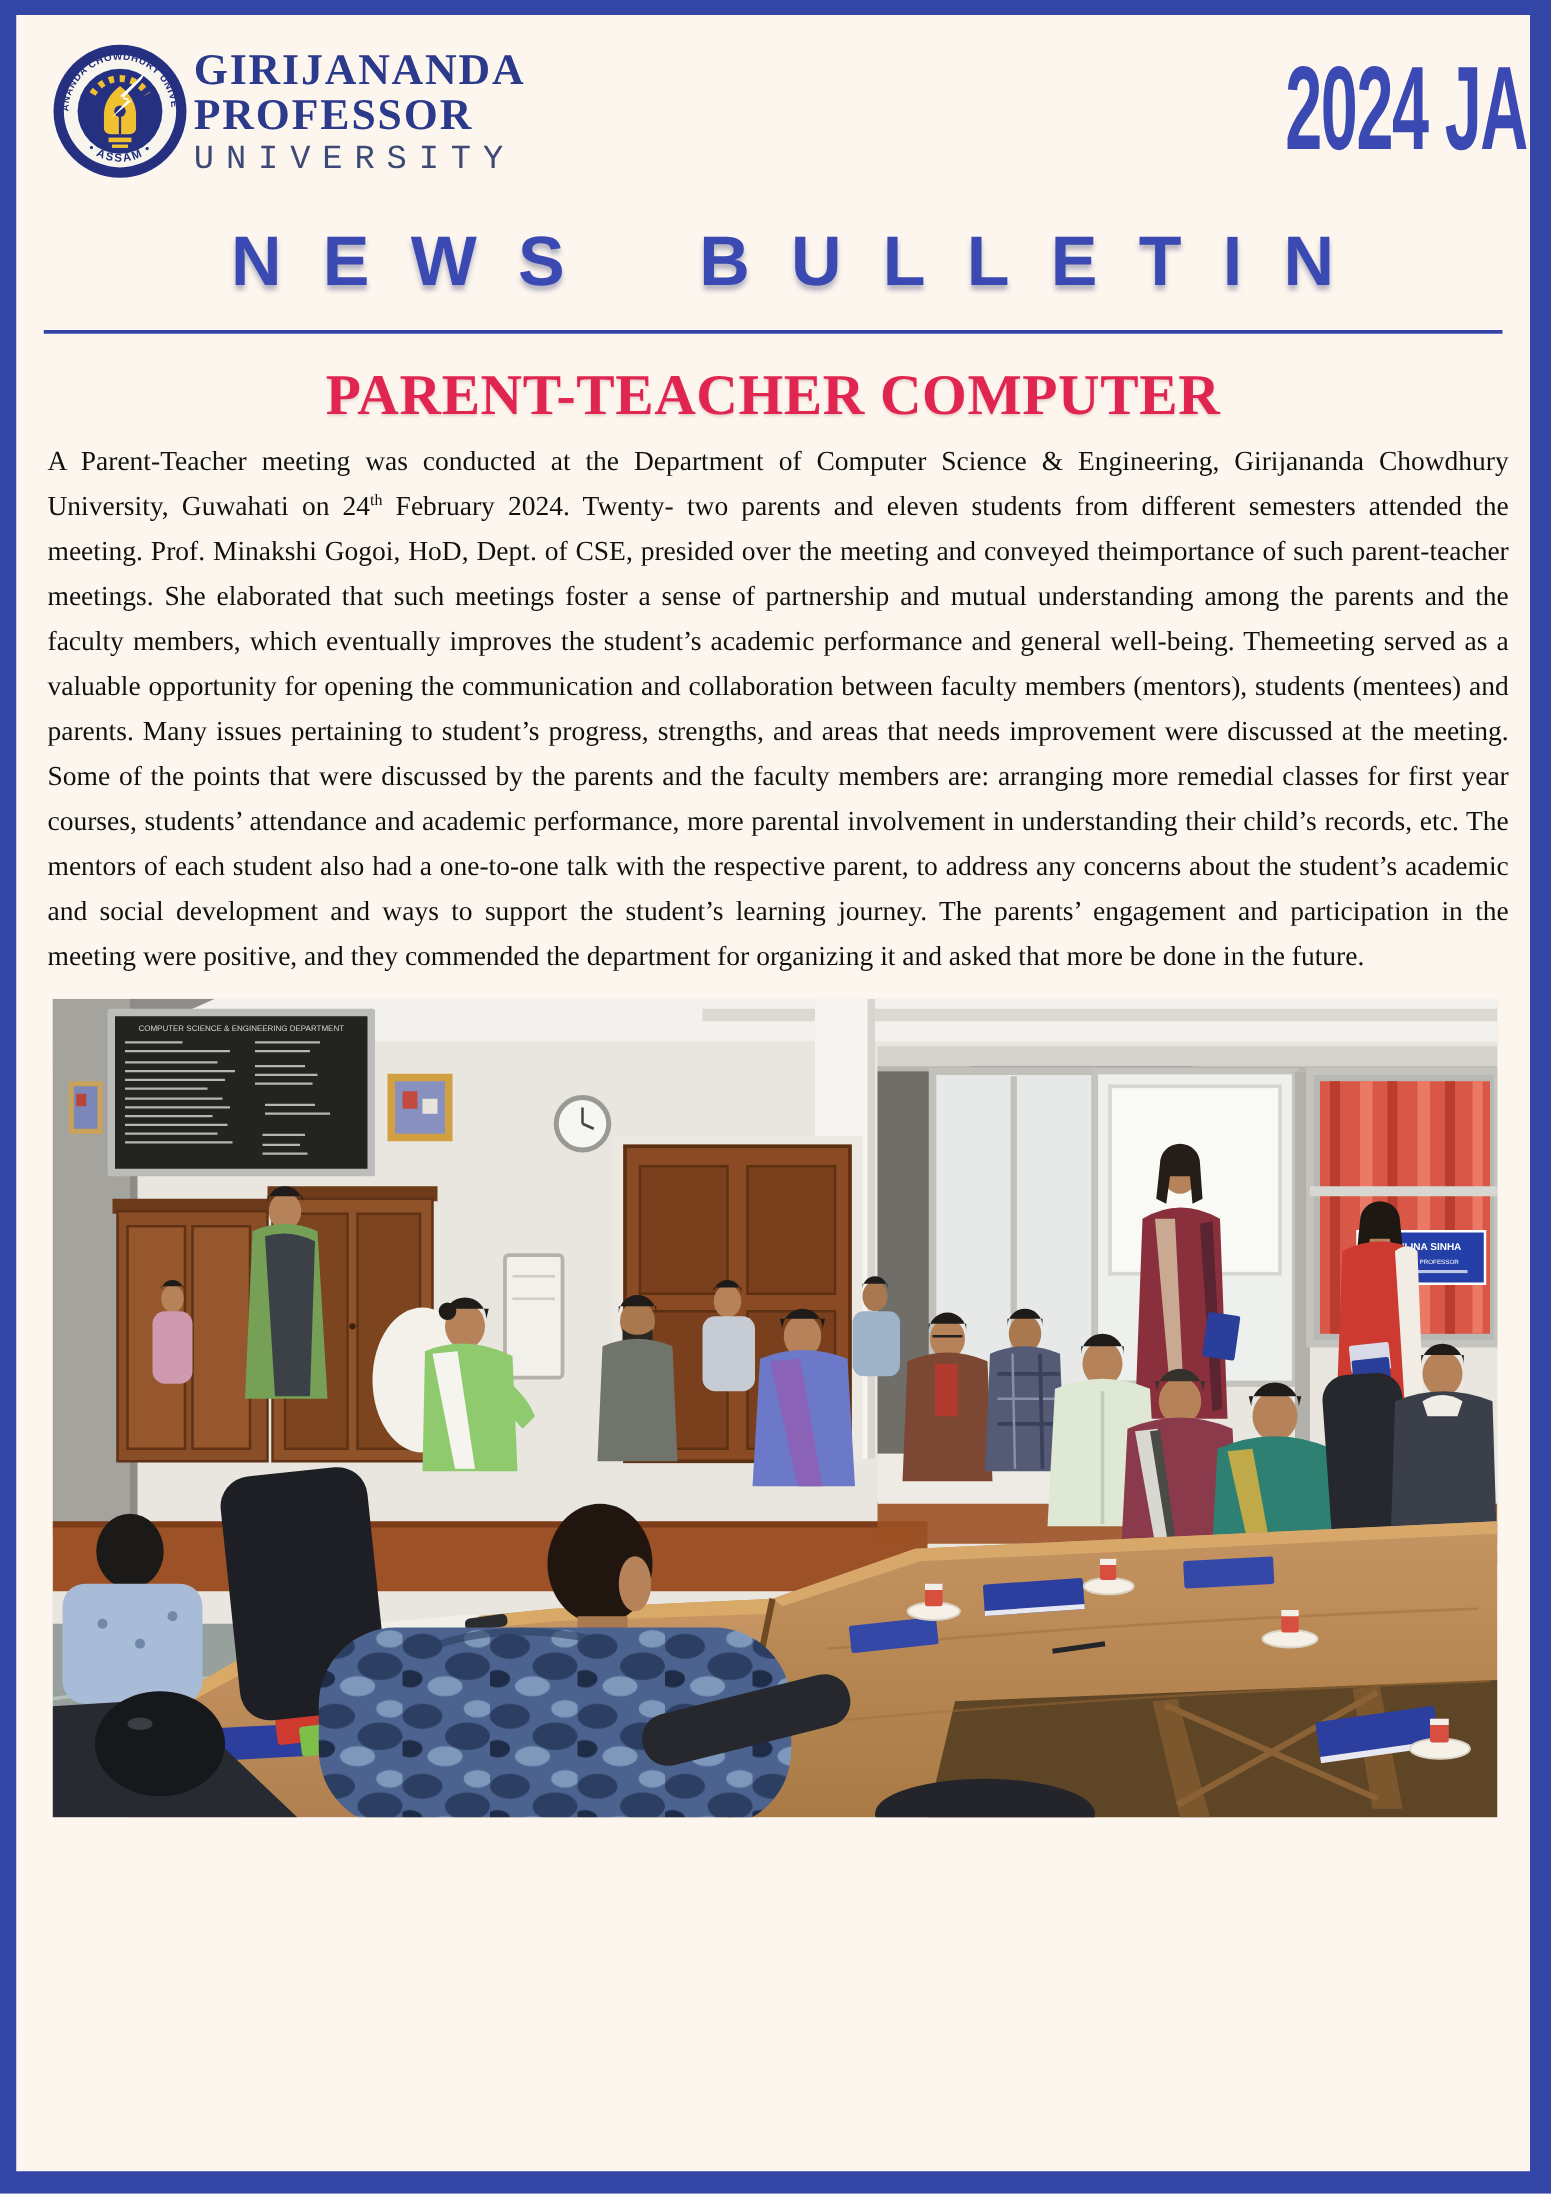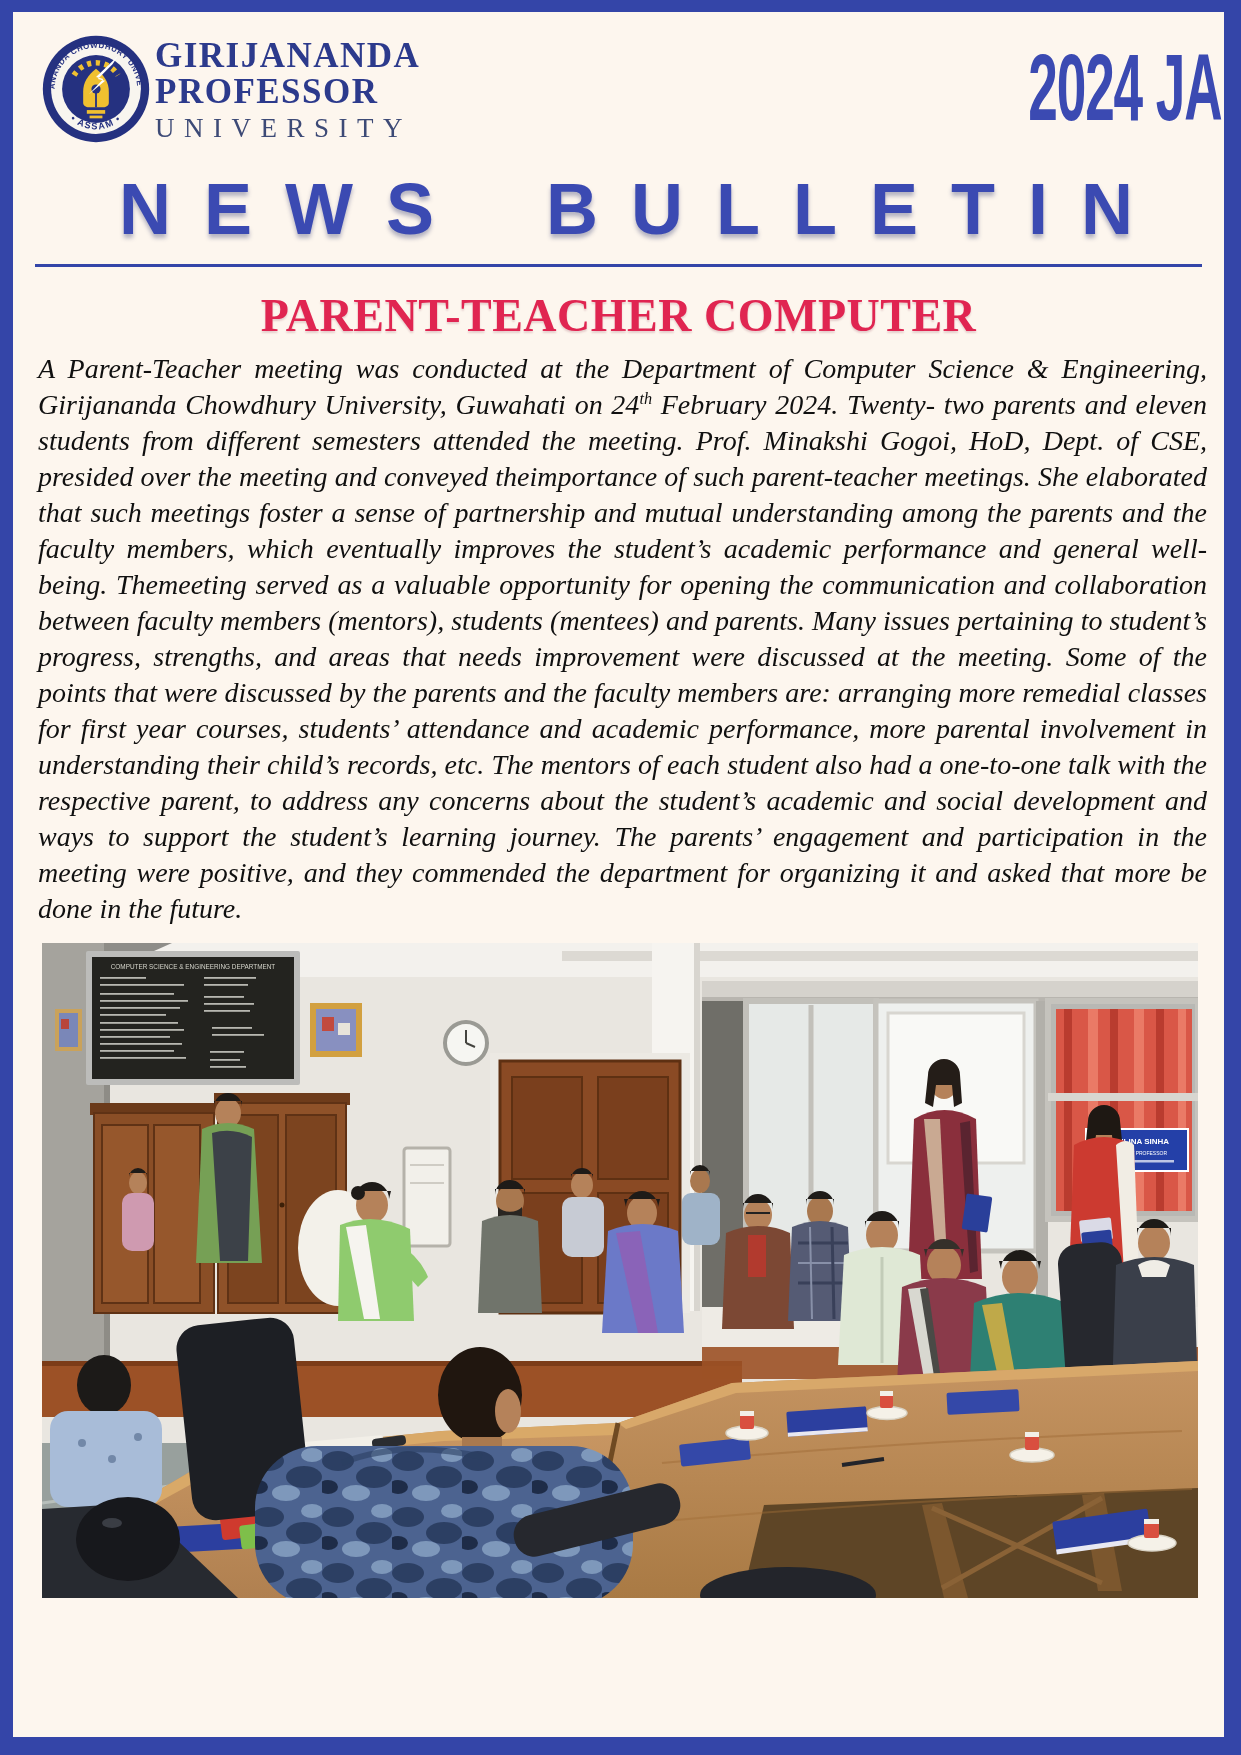--- a/index.html
+++ b/index.html
@@ -13,48 +13,47 @@
     border-width:12px 17px 18px 13px;
     overflow:hidden;
     font-family:"Liberation Serif", serif;
   }
   
   .header{display:flex;align-items:flex-start;padding:20px 18px 0 28px;height:128px;}
   .seal{width:110px;height:110px;flex:0 0 auto;margin-top:2px;}
   .wordmark{margin-left:4px;margin-top:6px;line-height:1;}
   .wm-line{font-family:"Liberation Serif", serif;font-weight:bold;color:#2c3a8c;
            font-size:35px;letter-spacing:1.5px;line-height:36px;}
-  .wm-univ{font-family:Liberation Serif, serif;font-weight:400;color:#3d4a76;
+  .wm-univ{font-family:Liberation Mono, monospace;font-weight:400;color:#3d4a76;
            font-size:27px;letter-spacing:9.5px;line-height:33px;margin-top:2px;}
   .issue-wrap{margin-left:auto;width:480px;text-align:right;margin-top:10px;}
   .issue{display:inline-block;font-family:"Liberation Sans", sans-serif;font-weight:bold;
          color:#3b4ab2;font-size:95px;line-height:90px;white-space:nowrap;
          transform:scaleX(0.56);transform-origin:100% 0;letter-spacing:-2px;}
   
   .masthead{
     margin:6px 0 0 0;text-align:center;color:#3b4ab2;
     font-family:"Liberation Sans", sans-serif;font-weight:bold;
-    font-size:72px;line-height:86px;letter-spacing:33px;word-spacing:26px;
+    font-size:56px;line-height:86px;letter-spacing:33px;word-spacing:26px;
     white-space:nowrap;padding-left:48px;
     text-shadow:0 4px 4px rgba(43,51,110,0.35);
   }
   .rule{height:3px;background:#3445a8;margin:12px 22px 0 22px;}
   
   .article-heading{
     margin:24px 0 0 0;text-align:center;color:#e02551;
     font-family:"Liberation Serif", serif;font-weight:bold;
     font-size:46px;line-height:50px;letter-spacing:0.5px;
     text-shadow:0 2px 2px rgba(120,20,50,0.18);
   }
   .article-body{
     margin:10px 17px 0 25px;
     color:#101010;
-    font-size:28px;line-height:36px;
+    font-size:22px;line-height:36px;
     text-align:justify;
-    font-style:italic;
   }
   .article-body sup{font-size:0.58em;line-height:0;vertical-align:super;}
   
   .photo{margin:16px 24px 0 29px;width:1156px;height:655px;overflow:hidden;background:#e9e6e0;}
   .photo svg{display:block;}
 </style>
 </head>
 <body>
 
 <div class="page">

